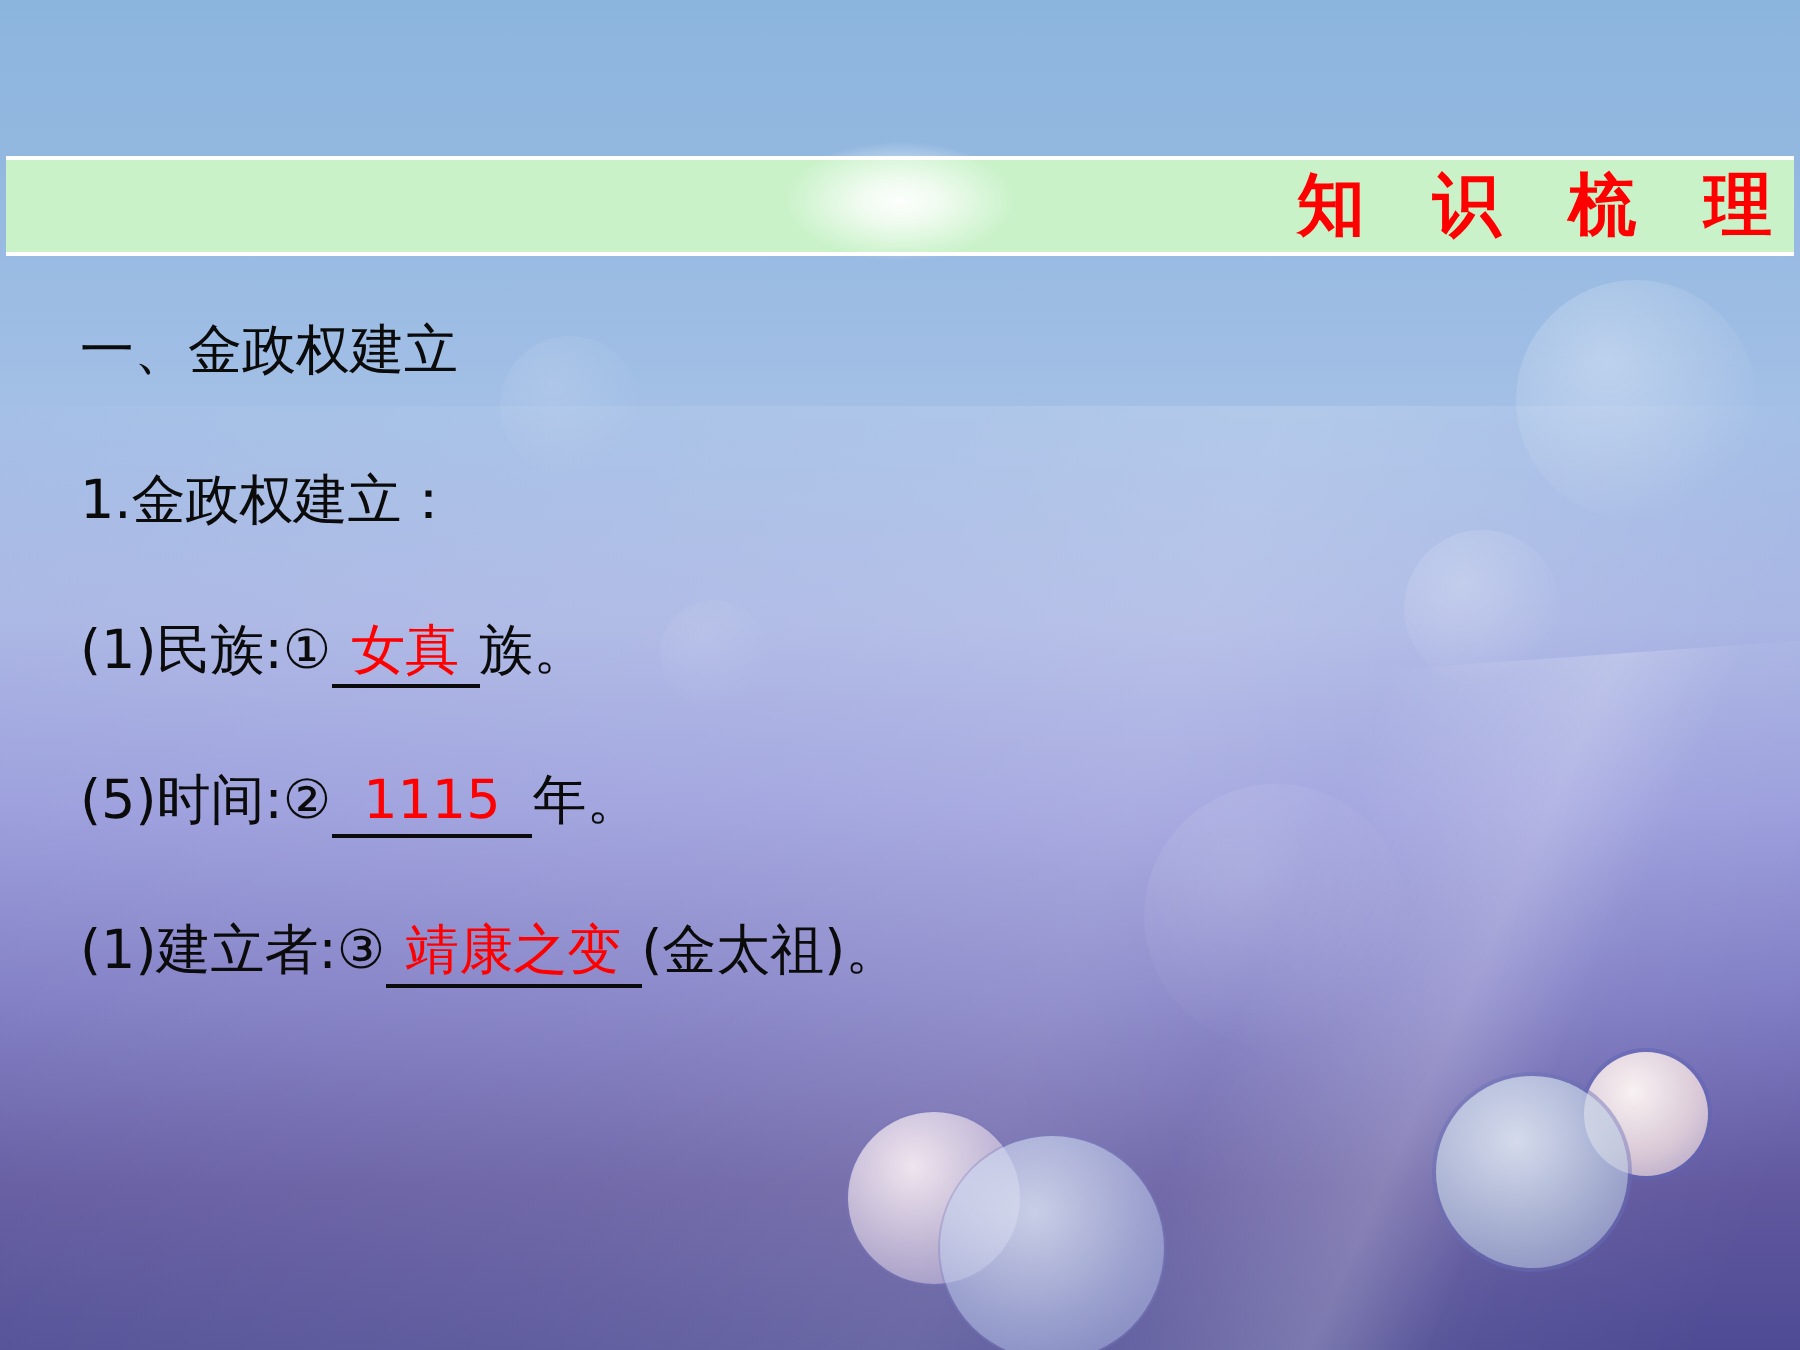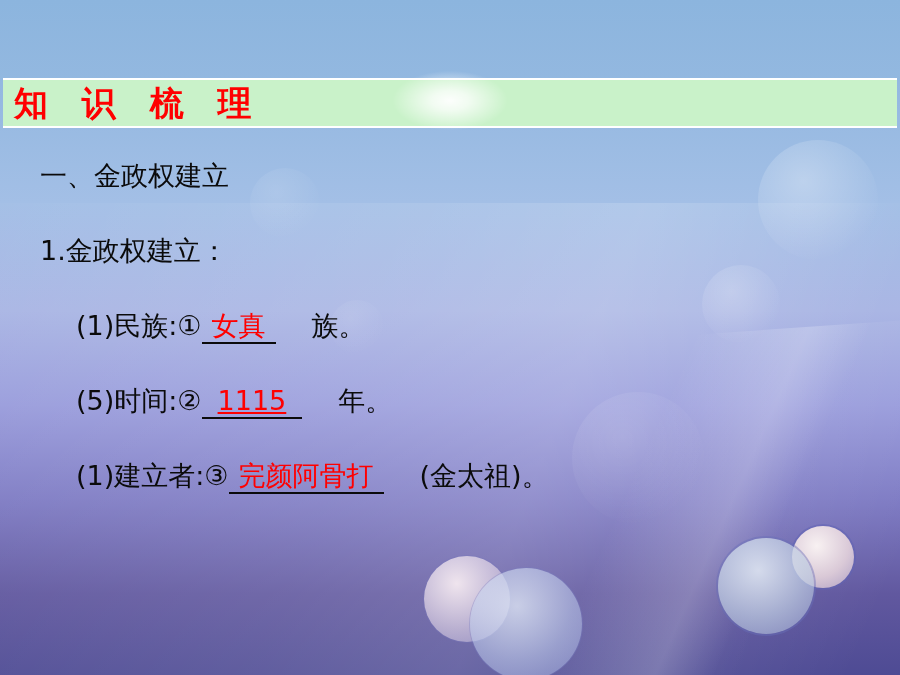--- a/index.html
+++ b/index.html
@@ -104,21 +104,21 @@
     position: absolute;
     left: 3px;
     top: 78px;
     width: 894px;
     height: 50px;
     background: #c9f2c9;
     border-top: 2px solid #ffffff;
     border-bottom: 2px solid #ffffff;
     display: flex;
     align-items: center;
-    justify-content: flex-start;
+    justify-content: flex-end;
     box-sizing: border-box;
   }
   .banner-glow {
     position: absolute;
     left: 50%;
     top: 50%;
     width: 120px;
     height: 62px;
     transform: translate(-50%, -54%);
     background: radial-gradient(ellipse at center,
@@ -147,29 +147,29 @@
     right: 30px;
   }
   .line {
     color: #0b0b0b;
     font-size: 27px;
     line-height: 1;
     height: 75px;
     white-space: nowrap;
     display: block;
   }
-  .line .seg { display: inline; margin-left: 36px; }
+  .line .seg { display: inline; }
   .blank {
     color: #ff0000;
     border-bottom: 2px solid #0b0b0b;
     padding: 0 10px 1px 10px;
     display: inline-block;
     line-height: 1.06;
   }
-  .blank.wide { padding: 0 16px 1px 16px; text-decoration: underline; }
+  .blank.wide { padding: 0 16px 1px 16px; }
   .circ {
     display: inline-block;
     font-size: 27px;
     color: #0b0b0b;
   }
 </style>
 </head>
 <body>
 
 <div class="slide">
@@ -201,18 +201,18 @@
 
     <div class="line">
       <span class="seg">(1)民族:</span><span class="circ">①</span><span class="blank">女真</span><span class="seg">族。</span>
     </div>
 
     <div class="line">
       <span class="seg">(5)时间:</span><span class="circ">②</span><span class="blank wide">1115</span><span class="seg">年。</span>
     </div>
 
     <div class="line">
-      <span class="seg">(1)建立者:</span><span class="circ">③</span><span class="blank">完颜阿骨打</span><span class="seg">(金太祖)。</span>
+      <span class="seg">(1)建立者:</span><span class="circ">③</span><span class="blank">靖康之变</span><span class="seg">(金太祖)。</span>
     </div>
 
 
   </div>
 </div>
 
 </body></html>

